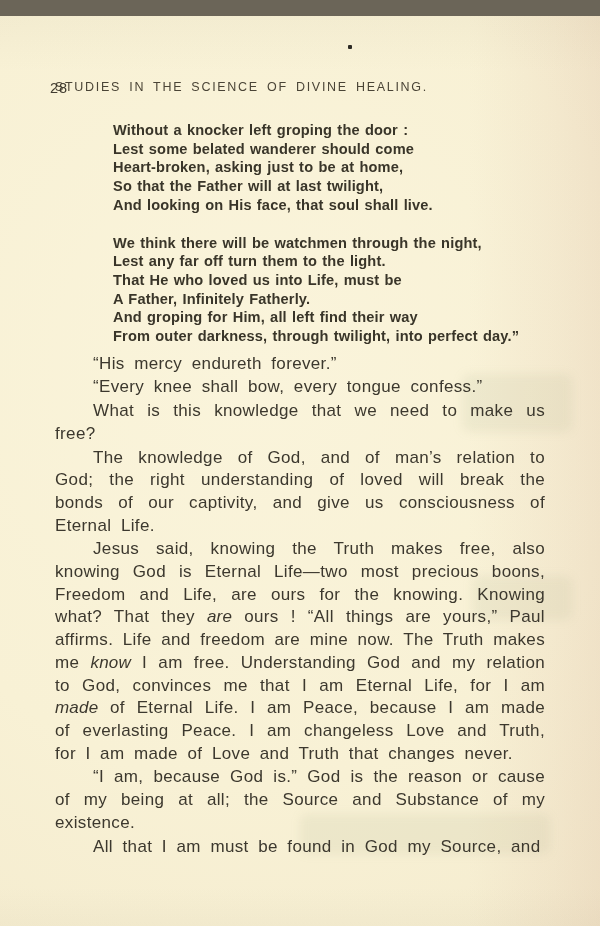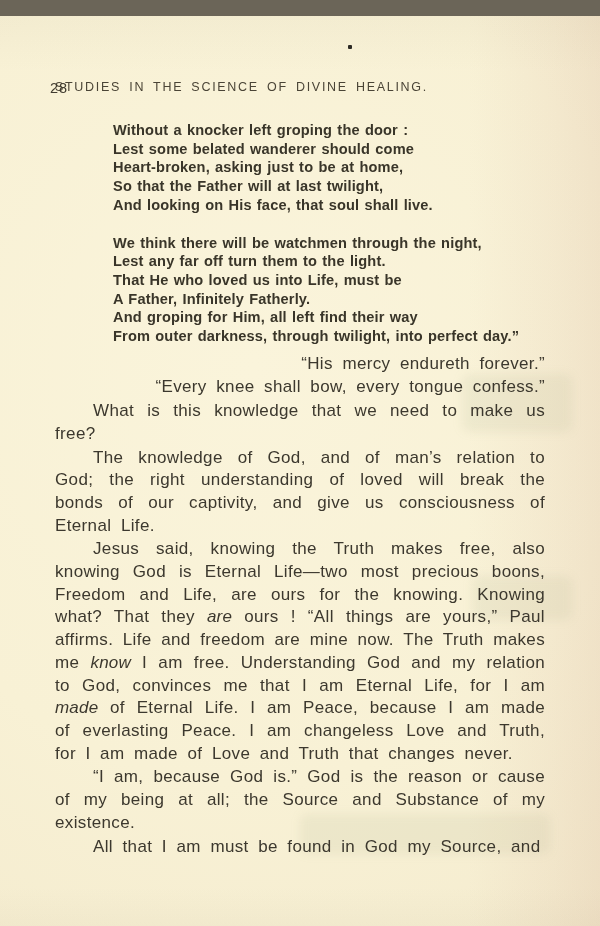--- a/index.html
+++ b/index.html
@@ -85,21 +85,21 @@
     margin: 0;
     padding: 0;
     font-size: 17px;
     line-height: 22.7px;
     letter-spacing: 0.35px;
     word-spacing: 4.5px;
     text-align: justify;
     text-indent: 38px;
     color: #3c382e;
   }
-  .body-text p.no-justify { text-align: right; }
+  .body-text p.no-justify { text-align: left; }
   .body-text p + p { margin-top: 1px; }
   .body-text p i { letter-spacing: 0.2px; }
 </style>
 </head>
 <body>
 
 <div class="page">
 
   <div class="speck"></div>
   <div class="smudge s1"></div>

